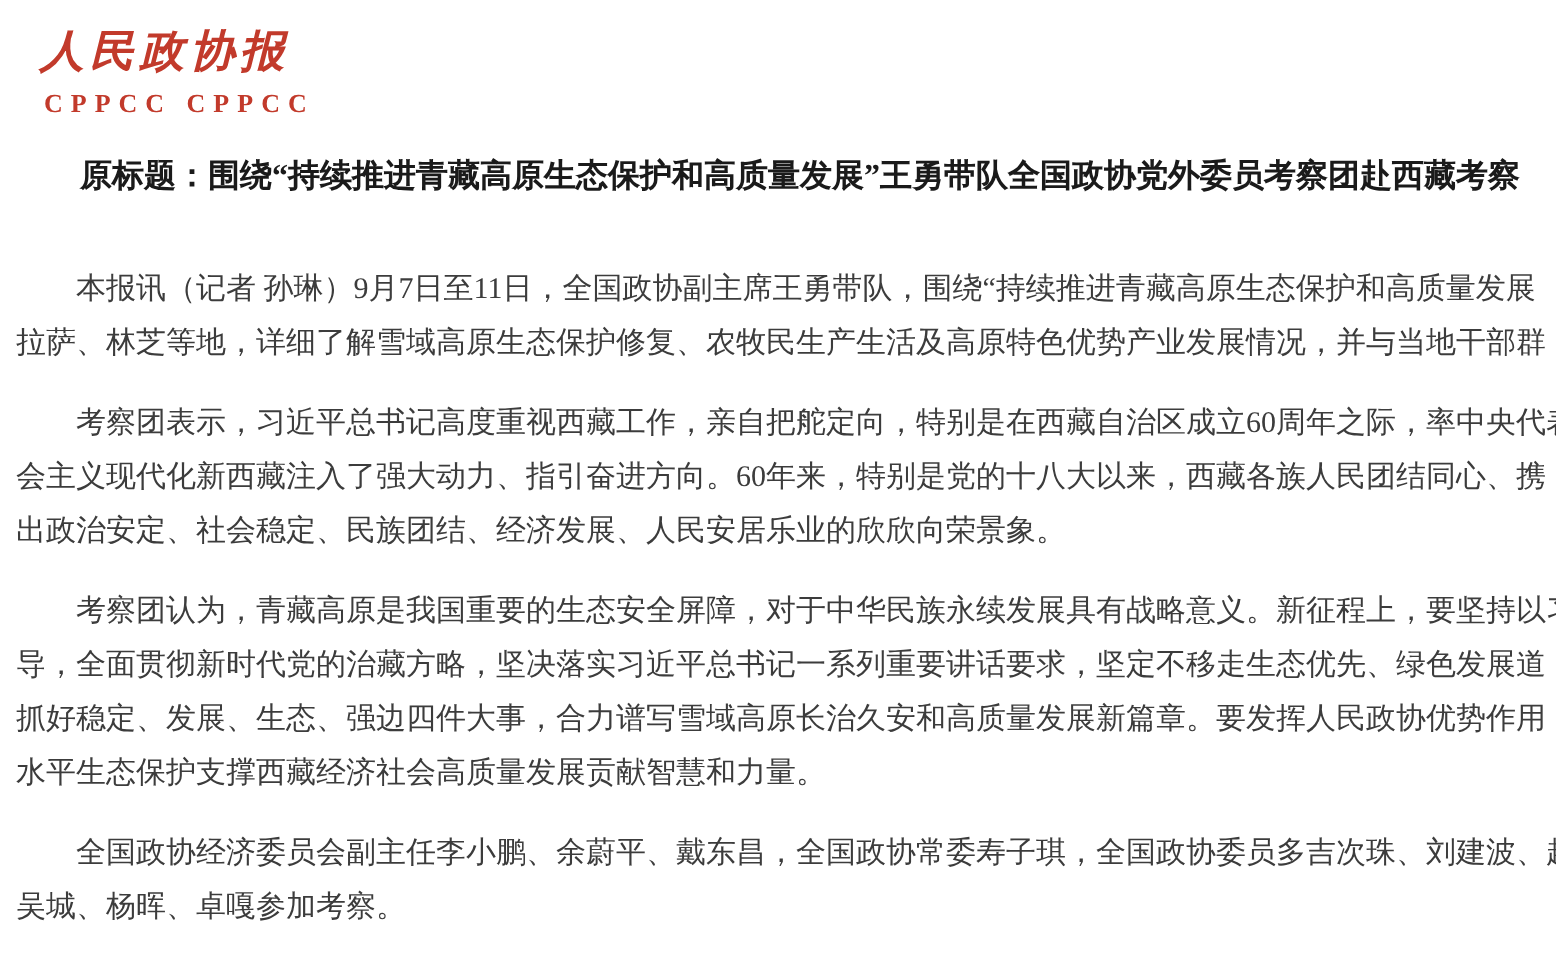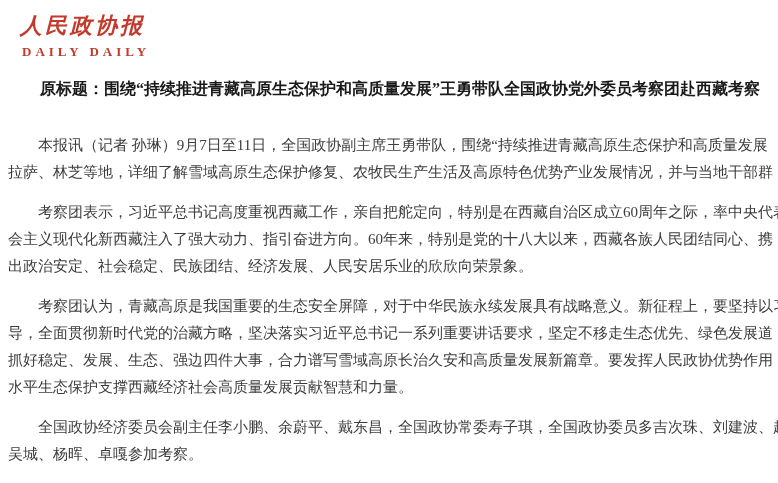--- a/index.html
+++ b/index.html
@@ -64,21 +64,21 @@
   }
   .line.first { text-indent: 2em; }
 </style>
 </head>
 <body>
 
 <div class="viewport">
 
   <div class="masthead">
     <div class="logo-cn">人民政协报</div>
-    <div class="logo-en">DAILY DAILY</div>
+    <div class="logo-en">CPPCC CPPCC</div>
   </div>
 
   <div class="article">
 
     <div class="article-title">原标题：围绕“持续推进青藏高原生态保护和高质量发展”王勇带队全国政协党外委员考察团赴西藏考察</div>
 
     <div class="body-text">
 
       <div class="para">
         <div class="line first">本报讯（记者 孙琳）9月7日至11日，全国政协副主席王勇带队，围绕“持续推进青藏高原生态保护和高质量发展</div>

